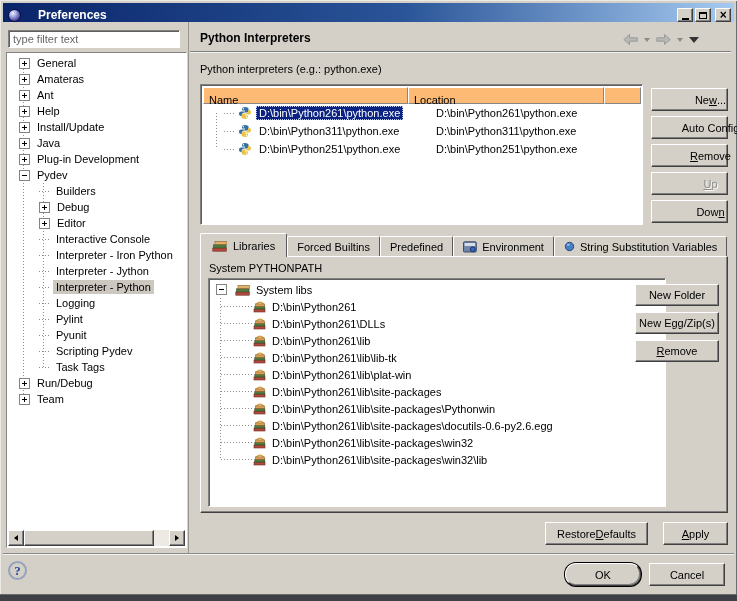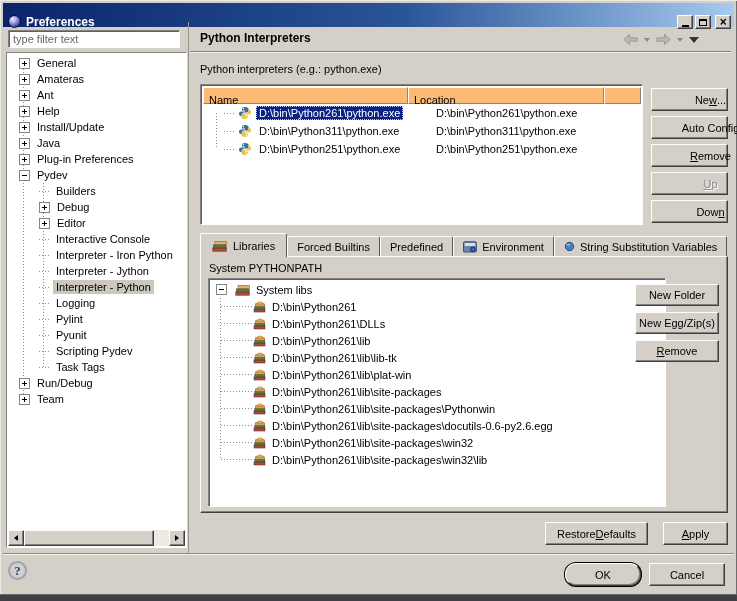--- a/index.html
+++ b/index.html
@@ -13,21 +13,21 @@
        font-size:11px;color:#000;display:flex;align-items:center;justify-content:center;
        padding:0;box-sizing:border-box;cursor:default;white-space:nowrap;}
   .btn.disabled{color:#8a8a8a;text-shadow:1px 1px 0 #fff;}
   .default{box-shadow:inset -1px -1px 0 #808080, 0 0 0 1px #000;border-radius:11px;}
   .sunken{background:#fff;border:1px solid;border-color:#808080 #ffffff #ffffff #808080;
           box-shadow:inset 1px 1px 0 #5f5f5f;box-sizing:border-box;}
   u{text-decoration:underline;}
   
   .titlebar{position:absolute;left:3px;top:3px;right:3px;height:19px;
             background:linear-gradient(to right,#0a246a,#2a5598 55%,#a6caf0);
-            display:flex;align-items:flex-start;padding:12px 3px;box-sizing:border-box;}
+            display:flex;align-items:flex-end;padding:0 3px;box-sizing:border-box;gap:12px;}
   .app-icon{width:13px;height:13px;border-radius:50%;margin:0 5px 0 2px;
             background:radial-gradient(circle at 35% 30%,#eef 0%,#aab0e8 30%,#5555a8 65%,#15155a 100%);
             border:1px solid #0c0c3c;box-sizing:border-box;}
   .title{color:#fff;font-weight:bold;font-size:12px;}
   .winbtns{margin-left:auto;display:flex;gap:2px;}
   .wbtn{width:16px;height:14px;}
   .glyph-min{width:7px;height:2px;background:#000;margin-top:7px;}
   .glyph-max{width:8px;height:7px;border:1px solid #000;border-top:2px solid #000;box-sizing:border-box;}
   .glyph-close{font-size:12px;font-weight:bold;line-height:1;}
   
@@ -167,21 +167,21 @@
         <div class="srow lv0">
           <span class="xbox plus"></span>
           <span class="slabel">Install/Update</span>
         </div>
         <div class="srow lv0">
           <span class="xbox plus"></span>
           <span class="slabel">Java</span>
         </div>
         <div class="srow lv0">
           <span class="xbox plus"></span>
-          <span class="slabel">Plug-in Preferences</span>
+          <span class="slabel">Plug-in Development</span>
         </div>
         <div class="srow lv0">
           <span class="xbox minus"></span>
           <span class="slabel">Pydev</span>
         </div>
         <div class="srow lv1">
           <span class="hdots"></span>
           <span class="slabel">Builders</span>
         </div>
         <div class="srow lv1">

